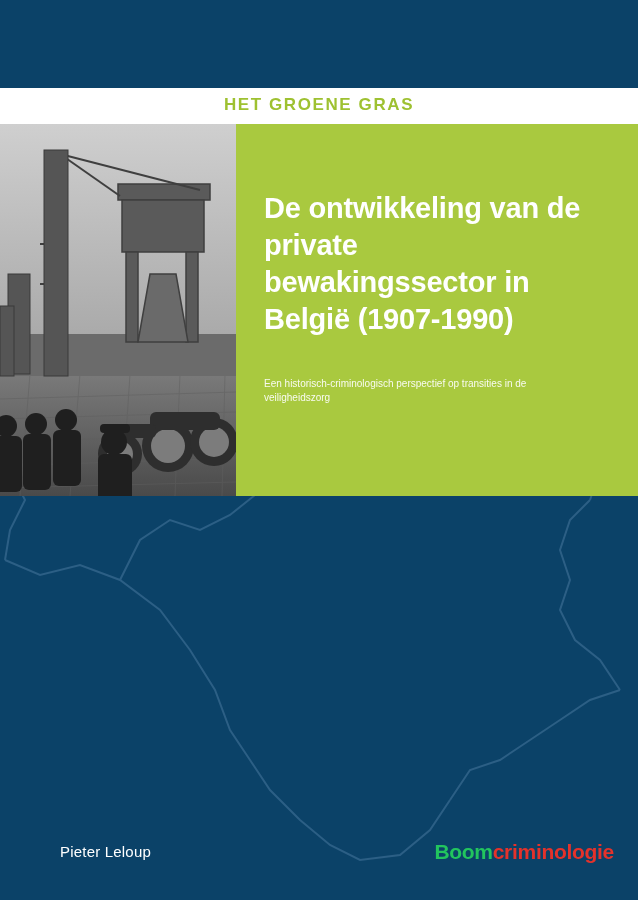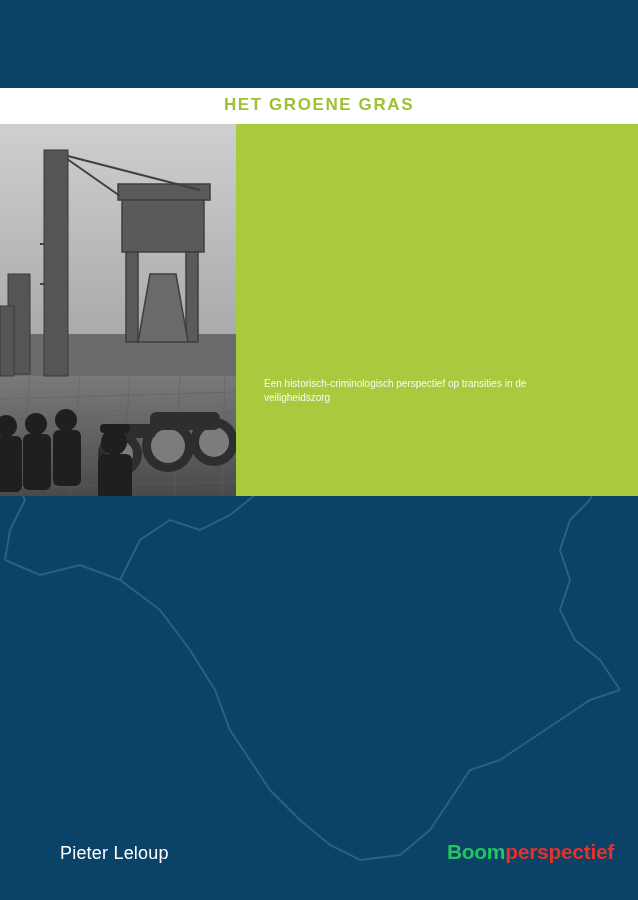--- a/index.html
+++ b/index.html
@@ -88,21 +88,21 @@
     background: #6e6e6e;
     overflow: hidden;
   }
   .photo svg { display: block; }
 
   .author {
     position: absolute;
     left: 60px;
     top: 843px;
     color: #ffffff;
-    font-size: 18px;
+    font-size: 15px;
     letter-spacing: 0.2px;
     text-align: center;
   }
 
   .publisher {
     position: absolute;
     right: 24px;
     top: 840px;
     font-size: 21px;
     font-weight: bold;
@@ -125,20 +125,21 @@
       <path d="M450,800 L470,770 L500,760 L530,740 L560,720 L590,700 L620,690"></path>
       <path d="M590,500 L570,520 L560,550 L570,580 L560,610 L575,640 L600,660 L620,690"></path>
       <path d="M120,580 L140,540 L170,520 L200,530 L230,515 L255,495"></path>
     </g>
   </svg>
 
   <div class="series-band"></div>
   <div class="series-title">HET GROENE GRAS</div>
 
   <div class="green-block"></div>
+  <div class="book-title">De ontwikkeling van de private bewakingssector in België (1907-1990)</div>
   <div class="book-subtitle">Een historisch-criminologisch perspectief op transities in de veiligheidszorg</div>
 
   <div class="photo">
     <svg width="236" height="372" viewBox="0 0 236 372">
       <defs>
         <linearGradient id="sky" x1="0" y1="0" x2="0" y2="1">
           <stop offset="0%" stop-color="#cfcfcf"></stop>
           <stop offset="100%" stop-color="#8e8e8e"></stop>
         </linearGradient>
         <linearGradient id="ground" x1="0" y1="0" x2="0" y2="1">
@@ -217,16 +218,16 @@
           <circle cx="6" cy="302" r="11"></circle>
           <rect x="-6" y="312" width="28" height="56" rx="6"></rect>
         </g>
       </g>
     </svg>
   </div>
 
   <div class="author">Pieter Leloup</div>
 
   <div class="publisher">
-    <span class="boom">Boom</span><span class="crim">perspectief</span>
+    <span class="boom">Boom</span><span class="crim">criminologie</span>
   </div>
 
 </div>
 
 </body></html>

